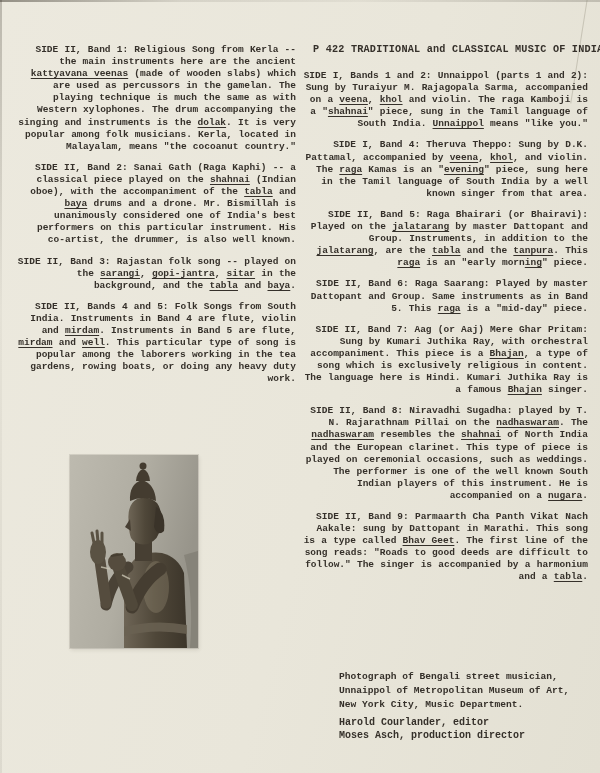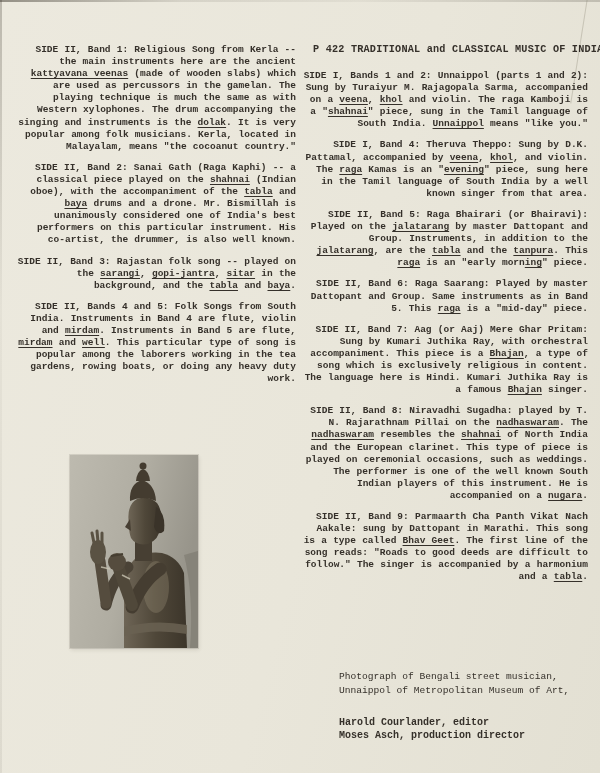--- a/index.html
+++ b/index.html
@@ -20,21 +20,21 @@
   .col.left{left:17px;width:279px;}
   .col.right{left:301px;width:287px;}
   .col p{margin:0 0 9px 0;font-size:9.5px;line-height:12.1px;font-weight:700;
     letter-spacing:0;word-spacing:0.5px;text-align:right;}
   .title{font-size:10.2px;font-weight:700;letter-spacing:.2px;white-space:nowrap;
     margin:0 0 14px 12px;line-height:12px;}
   .u{text-decoration:underline;text-underline-offset:2px;text-decoration-thickness:1px;}
   figure.photo{position:absolute;left:70px;top:455px;width:128px;height:193px;margin:0;
     box-shadow:0 0 0 1px rgba(50,45,35,.12), 1px 2px 4px rgba(50,45,35,.12);}
   figure.photo svg{display:block;}
-  .caption{position:absolute;left:339px;top:670px;font-size:9.6px;line-height:13.8px;font-weight:400;}
+  .caption{position:absolute;left:339px;top:670px;font-size:9.6px;line-height:13.8px;font-weight:700;}
   .credits{position:absolute;left:339px;top:716px;font-size:10px;line-height:13.2px;font-weight:700;}
 </style>
 </head>
 <body>
 
 <div class="page">
   <div class="edge-top"></div>
   <div class="edge-left"></div>
   <div class="crease"></div>
 
@@ -101,18 +101,19 @@
 
       <path d="M54 172 Q85 164 117 170 L117 179 Q85 173 54 181 Z" fill="#6a6152" opacity="0.85"></path>
 
       <path d="M114 100 Q124 140 120 193 L128 193 L128 96 Z" fill="rgba(60,55,45,0.18)"></path>
     </svg>
   </figure>
 
   <div class="caption">
       <div>Photograph of Bengali street musician,</div>
       <div>Unnaippol of Metropolitan Museum of Art,</div>
+      <div>New York City, Music Department.</div>
     </div>
   <div class="credits">
       <div>Harold Courlander, editor</div>
       <div>Moses Asch, production director</div>
     </div>
 </div>
 
 </body></html>

